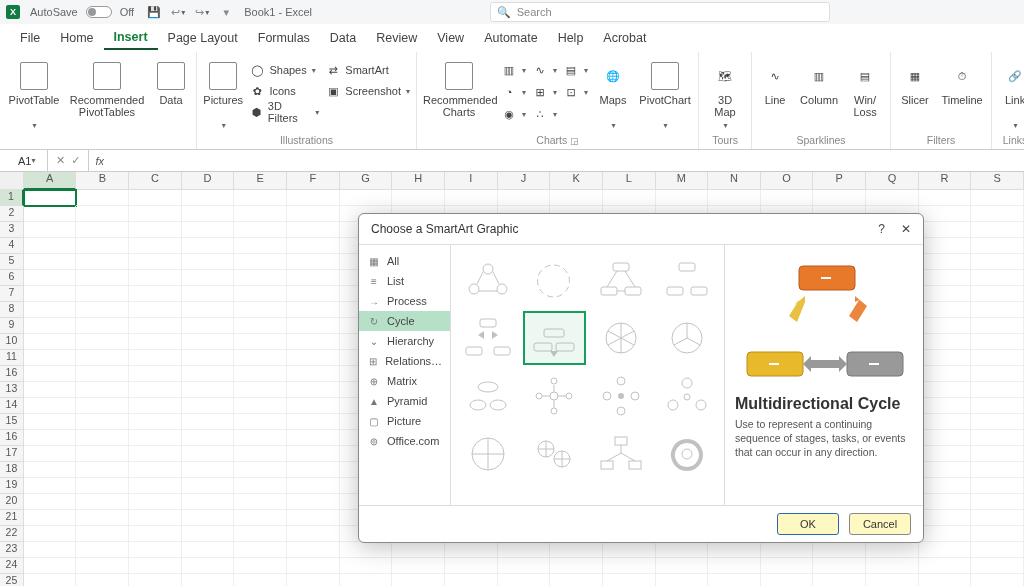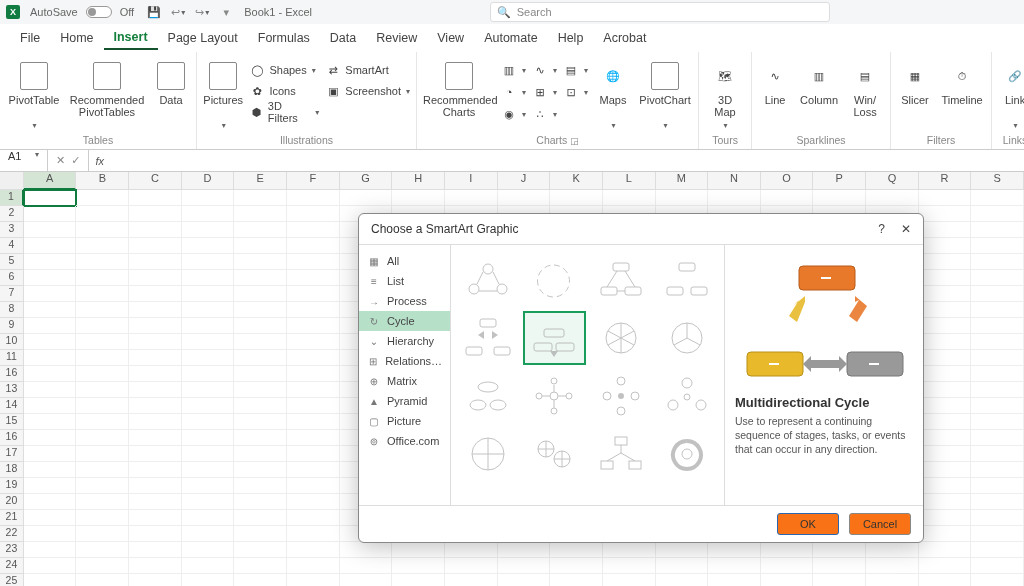--- a/index.html
+++ b/index.html
@@ -32,21 +32,21 @@
   .btn-mini { display: flex; align-items: center; gap: 4px; font-size: 11px; color: #444; height: 20px; }
   .btn-mini .icn { width: 16px; text-align:center; }
   .g-illus-col { display: flex; flex-direction: column; gap: 1px; }
   .caret { font-size: 8px; color:#666; margin-left:1px; }
 
   
   .ph { width: 28px; height: 28px; border: 1.2px solid #888; border-radius: 2px; display:inline-block; }
 
   
   .formulabar { height: 22px; display: flex; align-items: center; border-bottom: 1px solid #ccc; font-size: 11px; }
-  .namebox { width: 48px; border-right: 1px solid #ccc; padding: 0 8px; height: 100%; display:flex; }
+  .namebox { width: 48px; border-right: 1px solid #ccc; padding: 0 18px; height: 100%; display:flex; align-items:center; }
   .fb-icons { display:flex; gap:6px; padding:0 8px; color:#888; border-right:1px solid #ccc; height:100%; align-items:center;}
   .fx { font-style: italic; padding: 0 6px; color:#555; }
 
   
   .grid { position: relative; background:#fff; }
   .col-headers { display:flex; height:18px; }
   .corner { width:24px; border:1px solid #ddd; border-top:none; border-left:none; background:#f0f0f0;}
   .colh { width:53px; border:1px solid #ddd; border-top:none; border-left:none; text-align:center; font-size:11px; color:#555; background:#f5f5f5;}
   .colh.sel { background:#d5e5d5; border-bottom:2px solid #0f7b3e;}
   .rows { }
@@ -64,24 +64,24 @@
   .catlist { width:92px; border-right:1px solid #ddd; padding:6px 0;}
   .catitem { display:flex; align-items:center; gap:6px; padding:3px 8px; font-size:11px; color:#444; cursor:default;}
   .catitem .ci { width:14px; height:14px; display:flex; align-items:center; justify-content:center; color:#777; font-size:10px;}
   .catitem.sel { background:#b7e0c9;}
   .gallery { flex:1; padding:8px 6px; display:grid; grid-template-columns:repeat(4,1fr); grid-auto-rows:54px; gap:4px; border-right:1px solid #ddd; overflow:hidden;}
   .thumb { border:1px solid transparent; display:flex; align-items:center; justify-content:center; position:relative;}
   .thumb svg { opacity:0.6; }
   .thumb.sel { border:2px solid #1a9c5b; background:#eef8f2;}
   .preview { width:198px; padding:10px; display:flex; flex-direction:column;}
   .preview .pimg { flex:0 0 140px; display:flex; align-items:center; justify-content:center; }
-  .preview h4 { font-size:13px; font-weight:600; margin-bottom:4px;}
+  .preview h4 { font-size:16px; font-weight:600; margin-bottom:4px;}
   .preview p { font-size:10.5px; color:#555; line-height:1.35;}
   .dlg-footer { height:36px; display:flex; align-items:center; justify-content:flex-end; gap:10px; padding:0 12px;}
-  .dlg-btn { min-width:62px; height:22px; border:1px solid #888; border-radius:3px; background:#f97316; font-size:11px; color:#333; display:flex; align-items:center; justify-content:center;}
+  .dlg-btn { min-width:62px; height:22px; border:1px solid #888; border-radius:3px; background:#fef9c3; font-size:11px; color:#333; display:flex; align-items:center; justify-content:center;}
   .dlg-btn.primary { border:1.3px solid #2a66b0;}
   
   .launcher { font-size:9px; color:#888; }
 </style>
 </head>
 <body>
 
 <div class="titlebar">
   <div class="excel-icon">X</div>
   <div class="autosave">
@@ -128,21 +128,20 @@
           <span class="lbl" style="white-space:pre-line">Recommended
 PivotTables</span>
         </div>
       <div class="btn-large" style="width:38px">
           <div class="icn">
             <span class="ph"></span>
           </div>
           <span class="lbl">Data</span>
         </div>
     </div>
-    <div class="group-label">Tables</div>
   </div>
 
   <div class="group">
     <div class="group-row">
       <div class="btn-large" style="width:44px"><div class="icn">
             <span class="ph"></span>
           </div><span class="lbl">Pictures</span><span class="caret">▾</span></div>
       <div class="g-illus-col">
         <div class="btn-mini">
             <span class="icn">◯</span>

